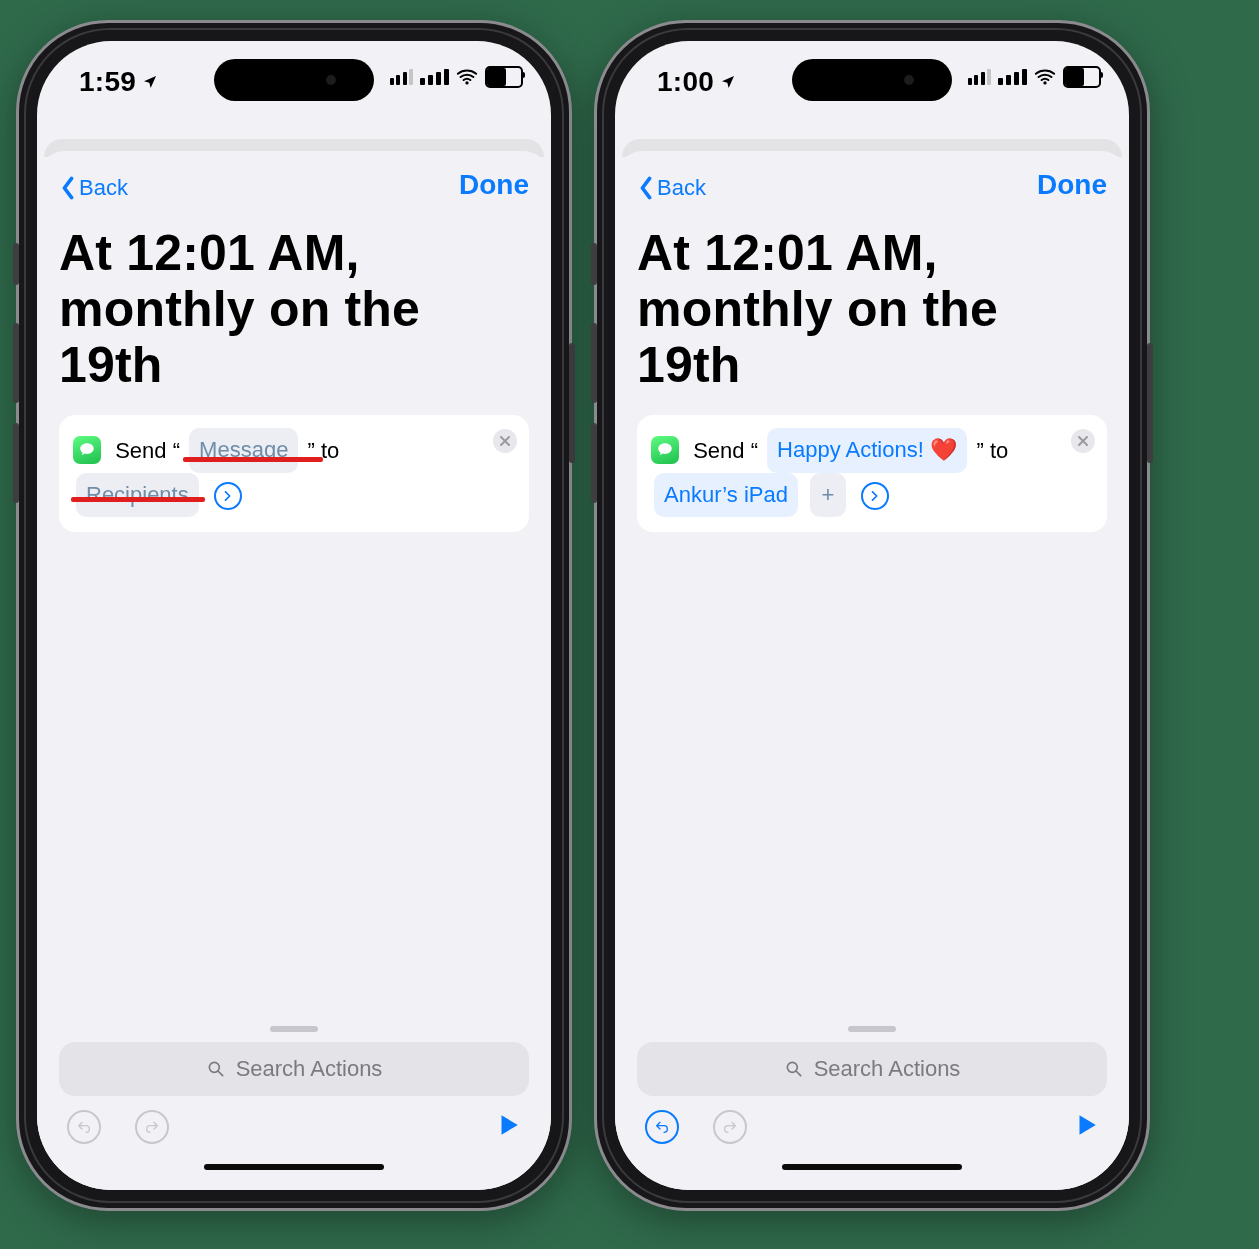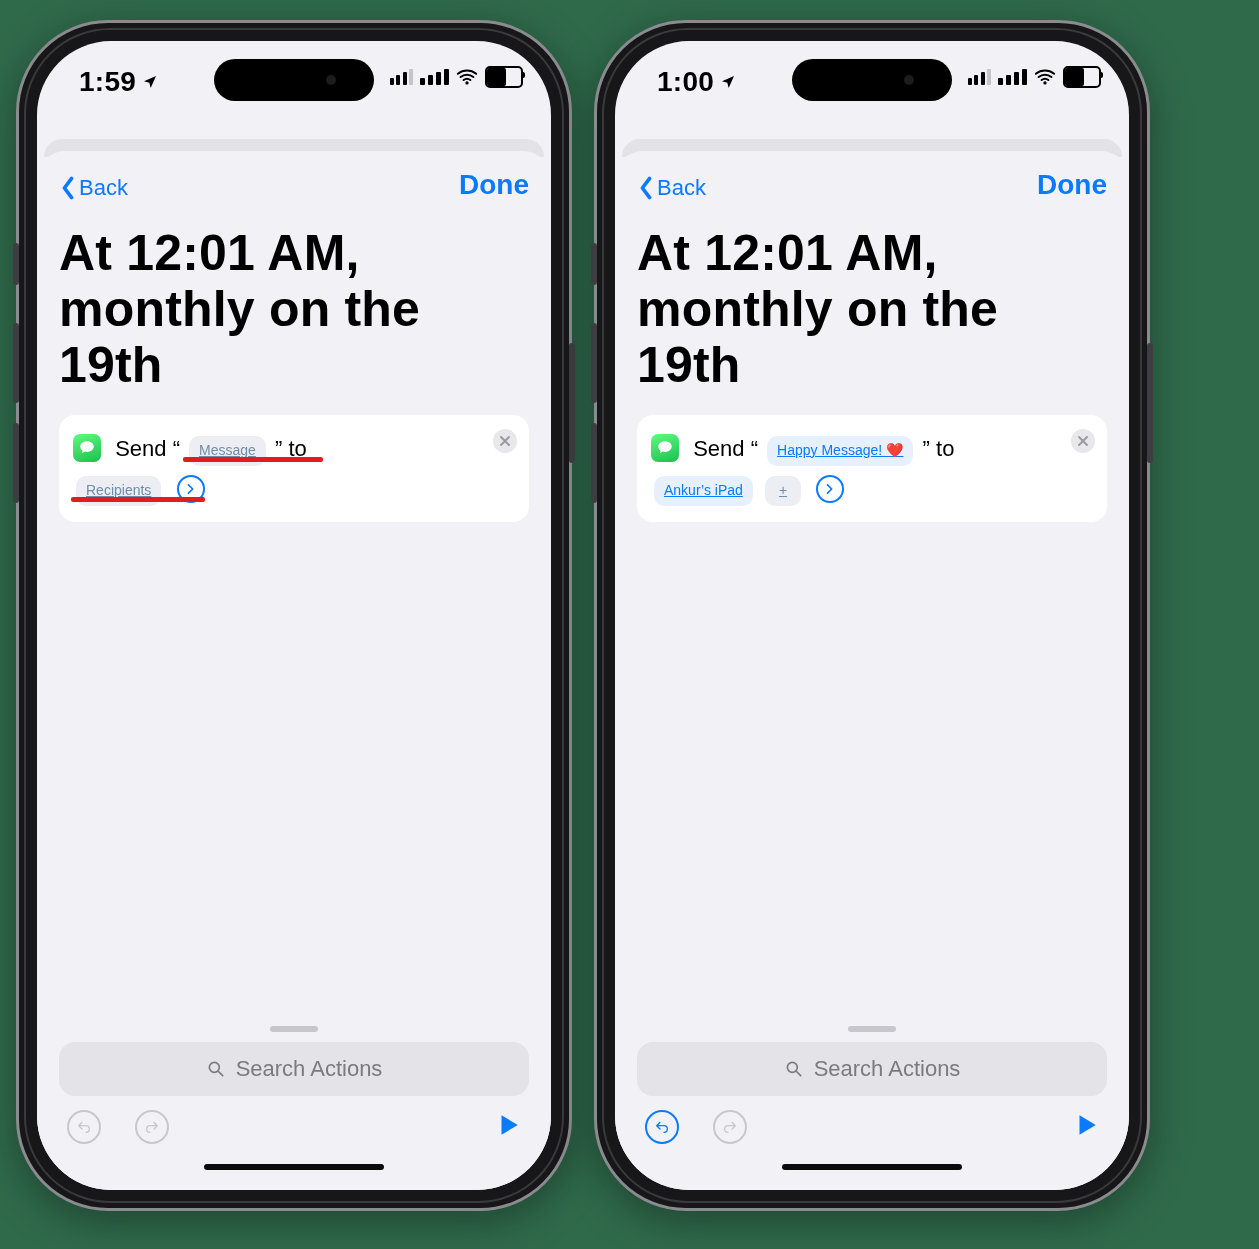--- a/index.html
+++ b/index.html
@@ -77,21 +77,21 @@
   .nav .back{display:flex;align-items:center;color:var(--link);font-size:22px;gap:2px;}
   .nav .back svg{width:18px;height:24px;}
   .nav .done{color:var(--link);font-size:28px;font-weight:600;}
   .title{font-size:50px;font-weight:800;color:#000;line-height:1.12;margin:6px 0 22px 0;letter-spacing:.2px;}
   .card{background:var(--card);border-radius:16px;padding:14px 46px 14px 14px;position:relative;font-size:22px;color:#000;line-height:1.8;}
   .card .x{position:absolute;right:12px;top:14px;width:24px;height:24px;border-radius:50%;background:#e7e7ec;display:flex;align-items:center;justify-content:center;}
   .card .x svg{width:12px;height:12px;}
   .flow{display:block;}
   .app-icon{display:inline-flex;vertical-align:middle;width:28px;height:28px;border-radius:7px;background:linear-gradient(160deg,#5dfb80,#1fbf4f);align-items:center;justify-content:center;margin-right:8px;position:relative;top:-2px;}
   .app-icon svg{width:18px;height:18px;}
-  .pill{display:inline-block;border-radius:10px;padding:2px 10px 3px 10px;margin:0 3px;position:relative;top:-1px;font-size:14px;text-decoration:underline;}
+  .pill{display:inline-block;border-radius:10px;padding:2px 10px 3px 10px;margin:0 3px;position:relative;top:-1px;font-size:22px;}
   .pill.placeholder{background:var(--pill-grey-bg);color:var(--pill-grey-text);}
   .pill.value{background:var(--pill-blue-bg);color:var(--pill-blue-text);}
   .pill.add{background:var(--pill-grey-bg);color:var(--pill-grey-text);width:24px;padding:2px 6px 3px 6px;text-align:center;}
   .more-circle{display:inline-flex;align-items:center;justify-content:center;width:24px;height:24px;border:2px solid var(--link);border-radius:50%;vertical-align:middle;position:relative;top:-1px;margin-left:6px;}
   .more-circle svg{width:10px;height:10px;}
   .underline{position:absolute;height:5px;background:var(--red-underline);border-radius:2px;}
   .und1{top:42px;left:124px;width:140px;}
   .und2{top:82px;left:12px;width:134px;}
 
   .spacer{flex:1;}
@@ -291,21 +291,21 @@
               </svg>
           </div>
           <span class="flow">
             <span class="app-icon">
               <svg viewBox="0 0 24 24">
                   <path d="M12 3c5 0 9 3.2 9 7.1 0 3.9-4 7.1-9 7.1-1 0-2-.1-2.9-.4L5 19l1.2-3.1C4.3 14.6 3 12.5 3 10.1 3 6.2 7 3 12 3z" fill="#fff"></path>
                 </svg>
             </span>
             <span>Send</span>
             <span>“</span>
-            <span class="pill value">Happy Message! ❤️</span>
+            <span class="pill value">Happy Actions! ❤️</span>
             <span>”</span>
             <span>to</span>
             <br>
             <span class="pill value">Ankur’s iPad</span>
             <span class="pill add">+</span>
             <span class="more-circle">
               <svg viewBox="0 0 12 12">
                   <path d="M3 1 L8 6 L3 11" fill="none" stroke="#0a7aff" stroke-width="2" stroke-linecap="round" stroke-linejoin="round"></path>
                 </svg>
             </span>

